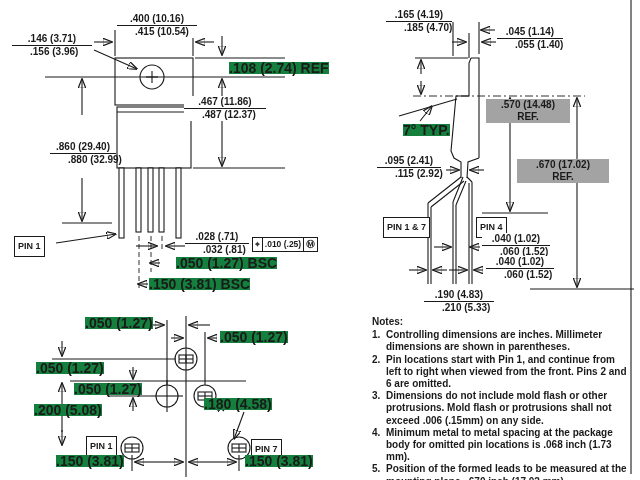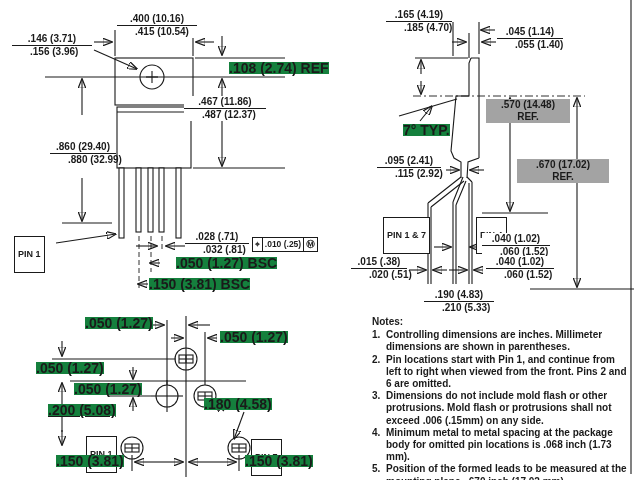--- a/index.html
+++ b/index.html
@@ -13,21 +13,21 @@
   svg.lines rect.pin{fill:#fff;}
   .dim{position:absolute;text-align:center;font-weight:bold;font-size:10px;line-height:12px;
        background:#fff;white-space:nowrap;}
   .dim .t{border-bottom:1.2px solid #1a1a1a;padding:0 2px;}
   .dim .b{padding:0 18px;}
   .lbl{position:absolute;font-weight:bold;font-size:14px;line-height:12px;
        white-space:nowrap;background:#15803d;}
   .reflbl{position:absolute;text-align:center;font-weight:bold;font-size:10px;line-height:12px;
        background:#a3a3a3;white-space:nowrap;}
   .pinbox{position:absolute;font-weight:bold;font-size:9px;line-height:11px;
-       border:1px solid #1a1a1a;padding:12px 3px;background:#fff;white-space:nowrap;}
+       border:1px solid #1a1a1a;padding:4px 3px;background:#fff;white-space:nowrap;}
   .tolframe{position:absolute;display:flex;border:1px solid #1a1a1a;background:#fff;
        font-size:8.5px;font-weight:bold;line-height:13px;height:13px;}
   .tolframe .c{padding:0 2px;}
   .tolframe .c + .c{border-left:1px solid #1a1a1a;}
   #notes{position:absolute;left:372px;top:316px;width:258px;height:164px;overflow:hidden;
        font-size:10px;font-weight:bold;line-height:12.2px;}
   #notes .ttl{margin-bottom:1px;}
   .note{display:flex;}
   .note .num{width:14px;flex:0 0 14px;}
   .note .txt{flex:1;}
@@ -226,38 +226,34 @@
 <div class="dim" style="left:377px;top:155px;width:64px;">
   <div class="t">.095 (2.41)</div>
   <div class="b">.115 (2.92)</div>
 </div>
 <div class="pinbox" style="left:383px;top:217px;">PIN 1 &amp; 7</div>
 <div class="pinbox" style="left:476px;top:217px;">PIN 4</div>
 <div class="dim" style="left:482px;top:233px;width:68px;">
   <div class="t">.040 (1.02)</div>
   <div class="b">.060 (1.52)</div>
 </div>
-<div class="dim" style="left:351px;top:256px;width:56px;">
-  <div class="t">.015 (.38)</div>
-  <div class="b">.020 (.51)</div>
-</div>
 <div class="dim" style="left:486px;top:256px;width:68px;">
   <div class="t">.040 (1.02)</div>
   <div class="b">.060 (1.52)</div>
 </div>
 <div class="dim" style="left:424px;top:289px;width:70px;">
   <div class="t">.190 (4.83)</div>
   <div class="b">.210 (5.33)</div>
 </div>
 
 <div class="lbl" style="left:85px;top:317px;">.050 (1.27)</div>
 <div class="lbl" style="left:220px;top:331px;">.050 (1.27)</div>
 <div class="lbl" style="left:36px;top:362px;">.050 (1.27)</div>
 <div class="lbl" style="left:74px;top:383px;">.050 (1.27)</div>
-<div class="lbl" style="left:48px;top:404px;text-decoration:underline;">.200 (5.08)</div>
+<div class="lbl" style="left:34px;top:404px;">.200 (5.08)</div>
 <div class="lbl" style="left:204px;top:398px;">.180 (4.58)</div>
 <div class="pinbox" style="left:86px;top:436px;">PIN 1</div>
 <div class="pinbox" style="left:251px;top:439px;text-align:center;">PIN 7</div>
 <div class="lbl" style="left:56px;top:455px;">.150 (3.81)</div>
 <div class="lbl" style="left:245px;top:455px;">.150 (3.81)</div>
 
 <div id="notes">
   <div class="ttl">Notes:</div>
   <div class="note">
     <span class="num">1.</span>

